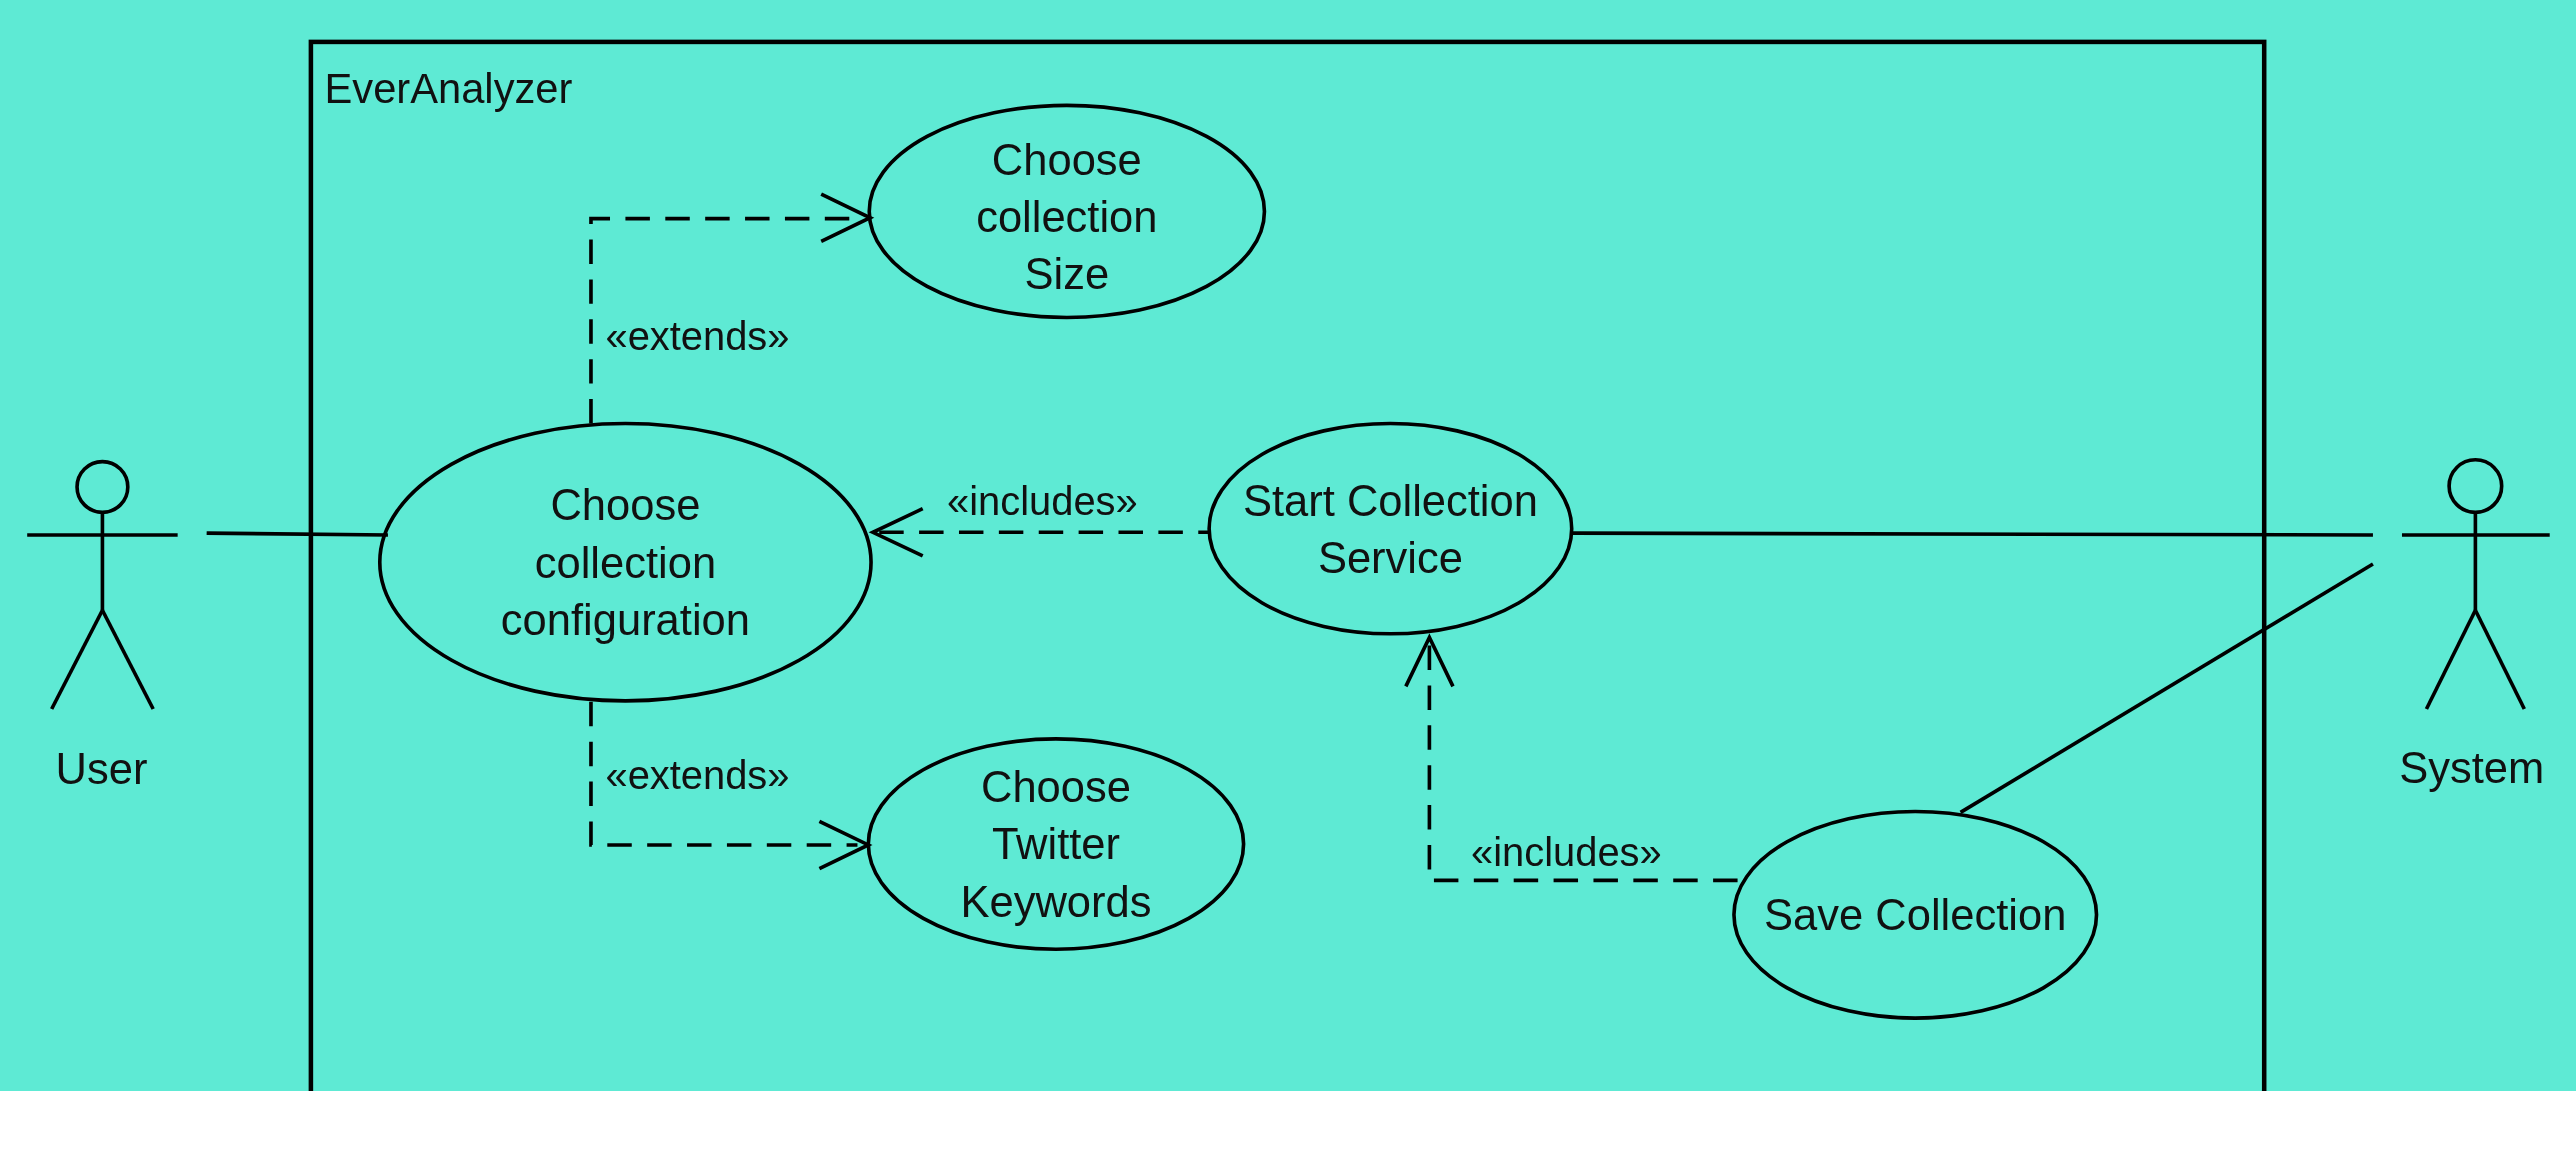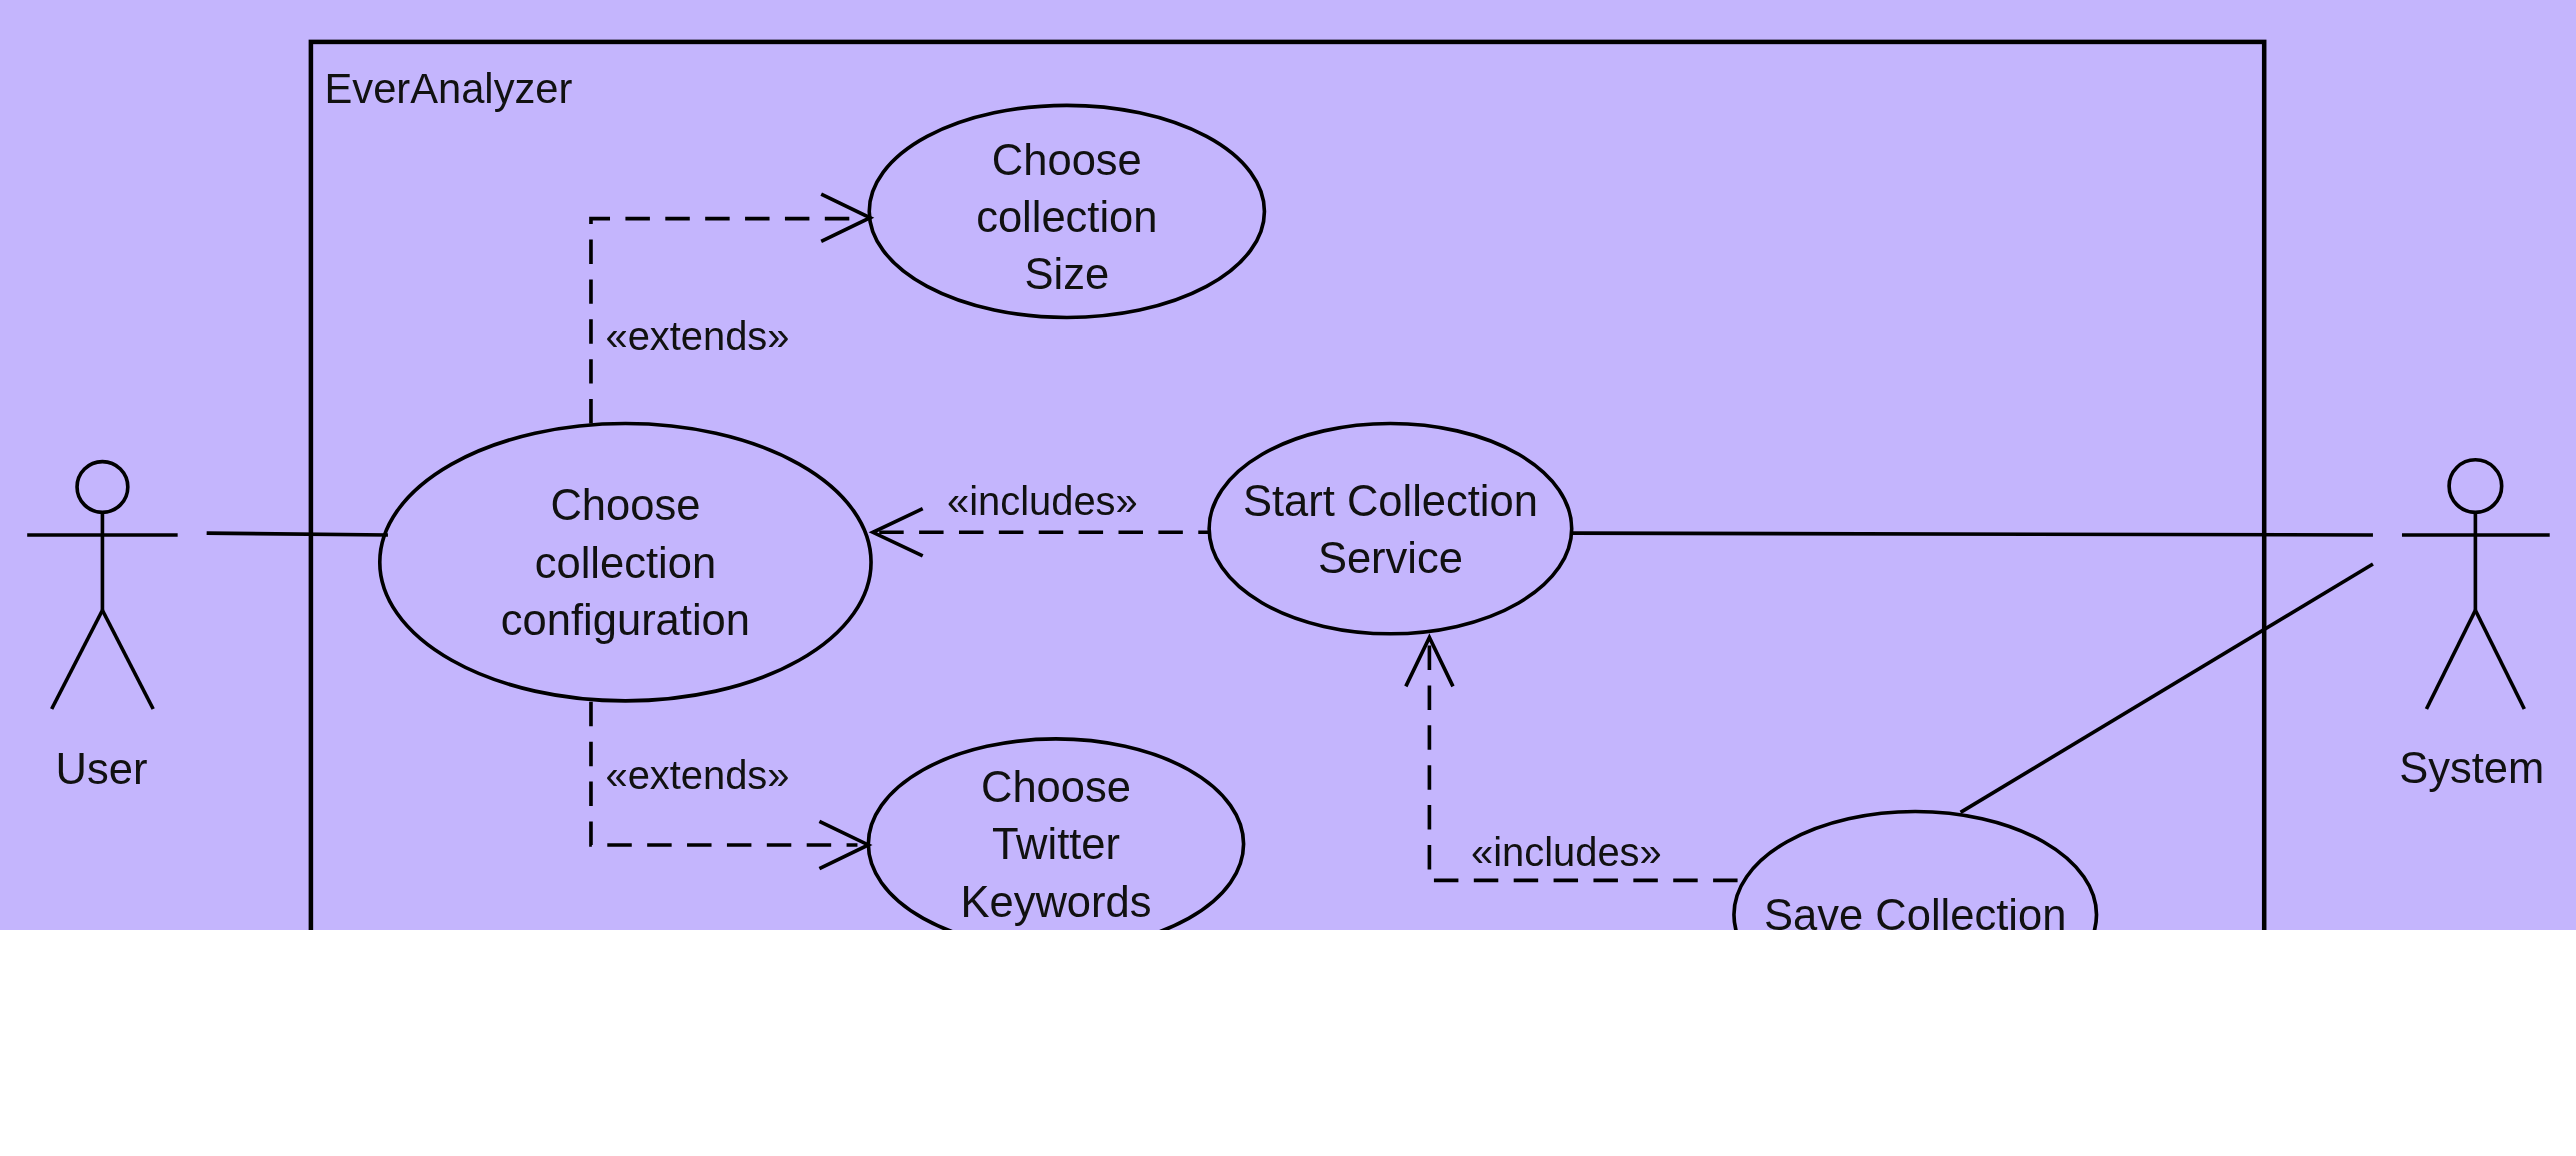--- a/index.html
+++ b/index.html
@@ -2,22 +2,22 @@
 <html style="font-size:14.5px"><head>
 <meta charset="utf-8">
 <style>
   html, body {
     margin: 0;
     padding: 0;
     background: #ffffff;
   }
   .canvas {
     width: 2576px;
-    height: 930px;
-    background: #c4b5fd;
+    height: 1091px;
+    background: #5eead4;
   }
   svg { display: block; }
   .uc-text {
     font-family: "Liberation Sans", sans-serif;
     font-size: 48px;
     fill: #111111;
   }
   .boundary-title {
     font-family: "Liberation Sans", sans-serif;
     font-size: 46px;

